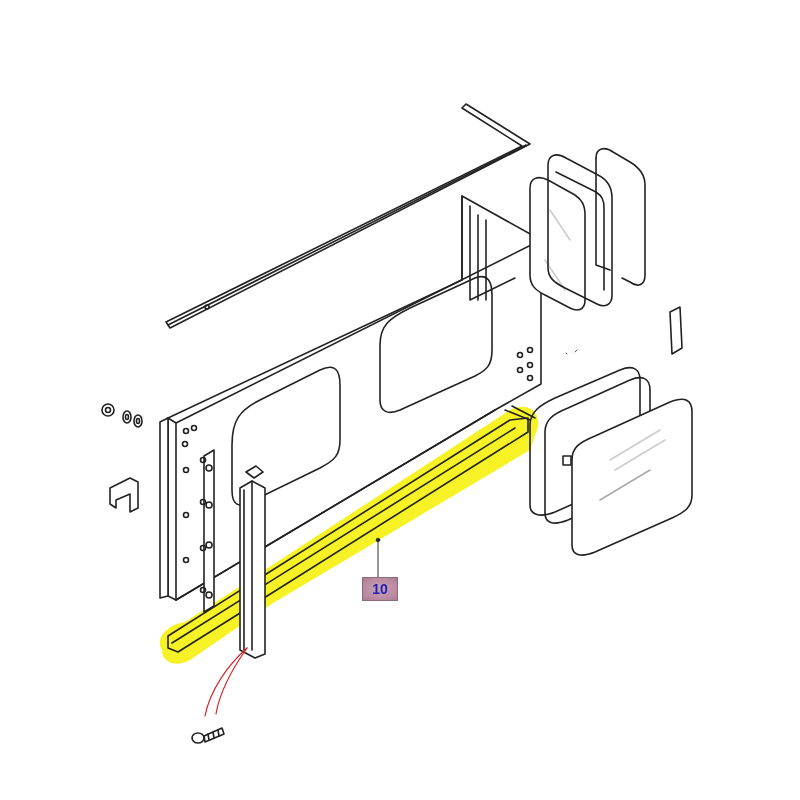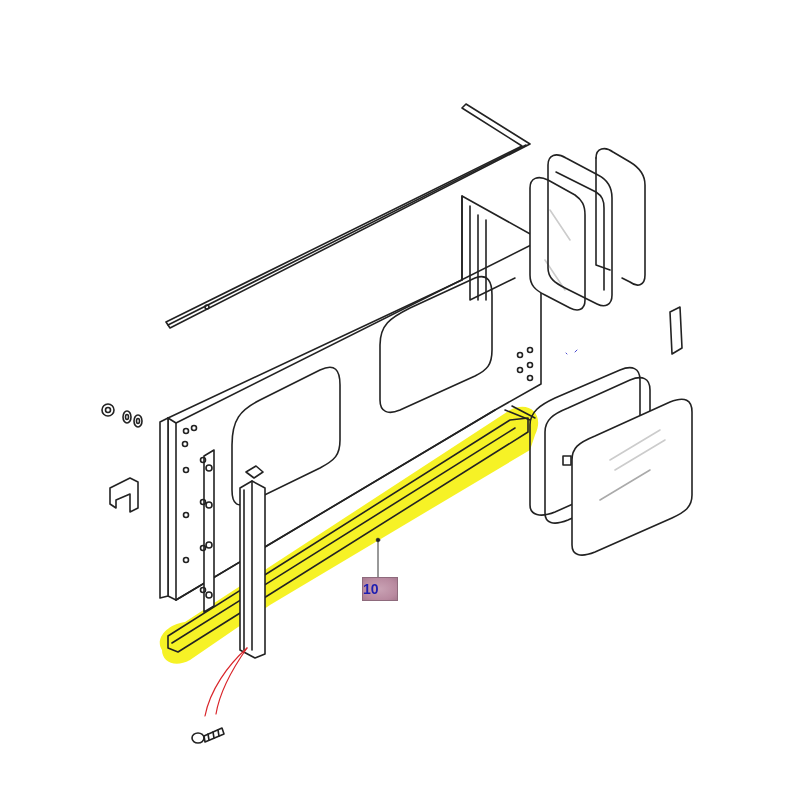--- a/index.html
+++ b/index.html
@@ -2,21 +2,21 @@
 <html><head>
 <meta charset="utf-8">
 <style>
   html, body { margin:0; padding:0; background:#ffffff; }
   body { width:800px; height:800px; position:relative; overflow:hidden; font-family:"Liberation Sans", sans-serif; }
   #diagram { position:absolute; left:0; top:0; width:800px; height:800px; }
   .callout {
     position:absolute; left:362px; top:577px; width:34px; height:22px;
     background:radial-gradient(ellipse at center, #c9a2b4 0%, #b98aa0 70%, #a77a90 100%);
     border:1px solid #8e6a7c;
-    color:#1f1fb0; font-weight:bold; font-size:14px; line-height:22px; 
+    color:#1f1fb0; font-weight:bold; font-size:14px; line-height:22px; text-align:center;
     font-family:"Liberation Sans", sans-serif;
   }
 </style>
 </head>
 <body>
 
 <svg id="diagram" viewBox="0 0 800 800" xmlns="http://www.w3.org/2000/svg">
   <g fill="none" stroke="#222" stroke-width="1.6" stroke-linejoin="round" stroke-linecap="round">
 
     <g>

